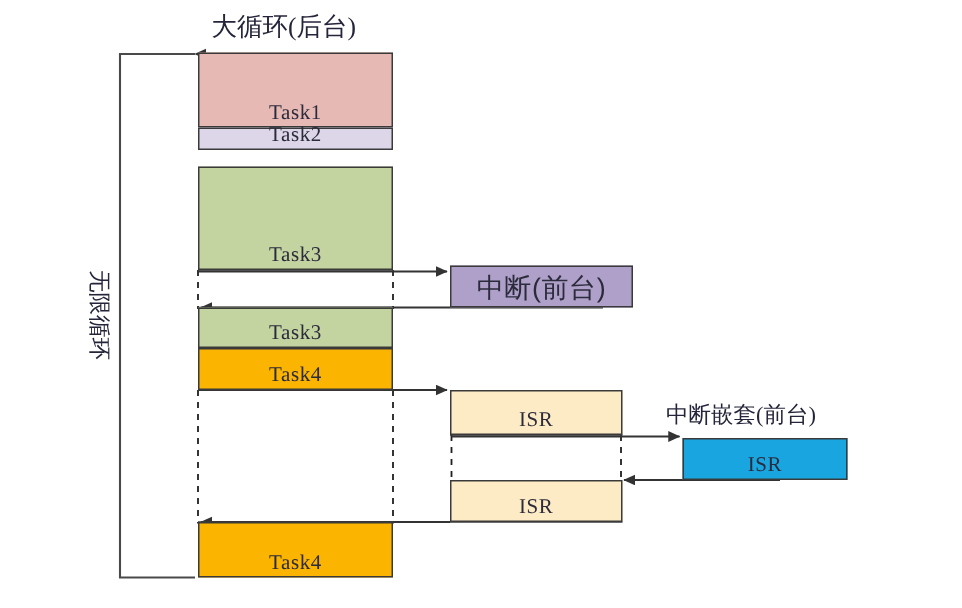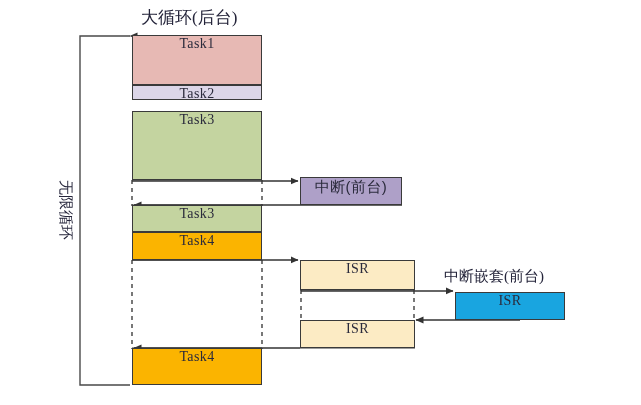--- a/index.html
+++ b/index.html
@@ -5,21 +5,21 @@
   html,body{margin:0;padding:0;background:#ffffff;}
   body{
     width:641px;height:405px;position:relative;overflow:hidden;
     font-family:"Liberation Serif","DejaVu Serif",serif;
     color:#1a1a2e;
   }
   #canvas{position:absolute;left:0;top:0;width:641px;height:405px;}
   .box{
     position:absolute;box-sizing:border-box;
     border:1px solid #3a3a3a;
-    display:flex;align-items:flex-start;justify-content:center;
+    display:flex;align-items:flex-end;justify-content:center;
     font-size:14px;letter-spacing:.4px;color:#2b2b3c;
     font-family:"Liberation Serif","DejaVu Serif",serif;
   }
   .lbl{
     position:absolute;font-size:15px;color:#24243a;white-space:nowrap;
     font-family:Liberation Serif, serif;
   }
   .vlbl{
     position:absolute;font-size:15px;color:#24243a;white-space:nowrap;
     font-family:"Liberation Sans","DejaVu Sans",sans-serif;
@@ -97,21 +97,21 @@
   </div>
 
   <div class="box" style="left:132px;top:232px;width:130px;height:28px;background:#FBB400;">
     <span>Task4</span>
   </div>
 
   <div class="box" style="left:132px;top:348px;width:130px;height:37px;background:#FBB400;">
     <span>Task4</span>
   </div>
 
-  <div class="box" style="left:300px;top:177px;width:102px;height:28px;background:#AEA0C8;font-size:15px;
+  <div class="box" style="left:300px;top:177px;width:122px;height:28px;background:#AEA0C8;font-size:18px;
               font-family:'Liberation Sans','DejaVu Sans',sans-serif;">
     <span>中断(前台)</span>
   </div>
 
   <div class="box" style="left:300px;top:260px;width:115px;height:30px;background:#FCEBC4;">
     <span>ISR</span>
   </div>
 
   <div class="box" style="left:300px;top:320px;width:115px;height:28px;background:#FCEBC4;">
     <span>ISR</span>

